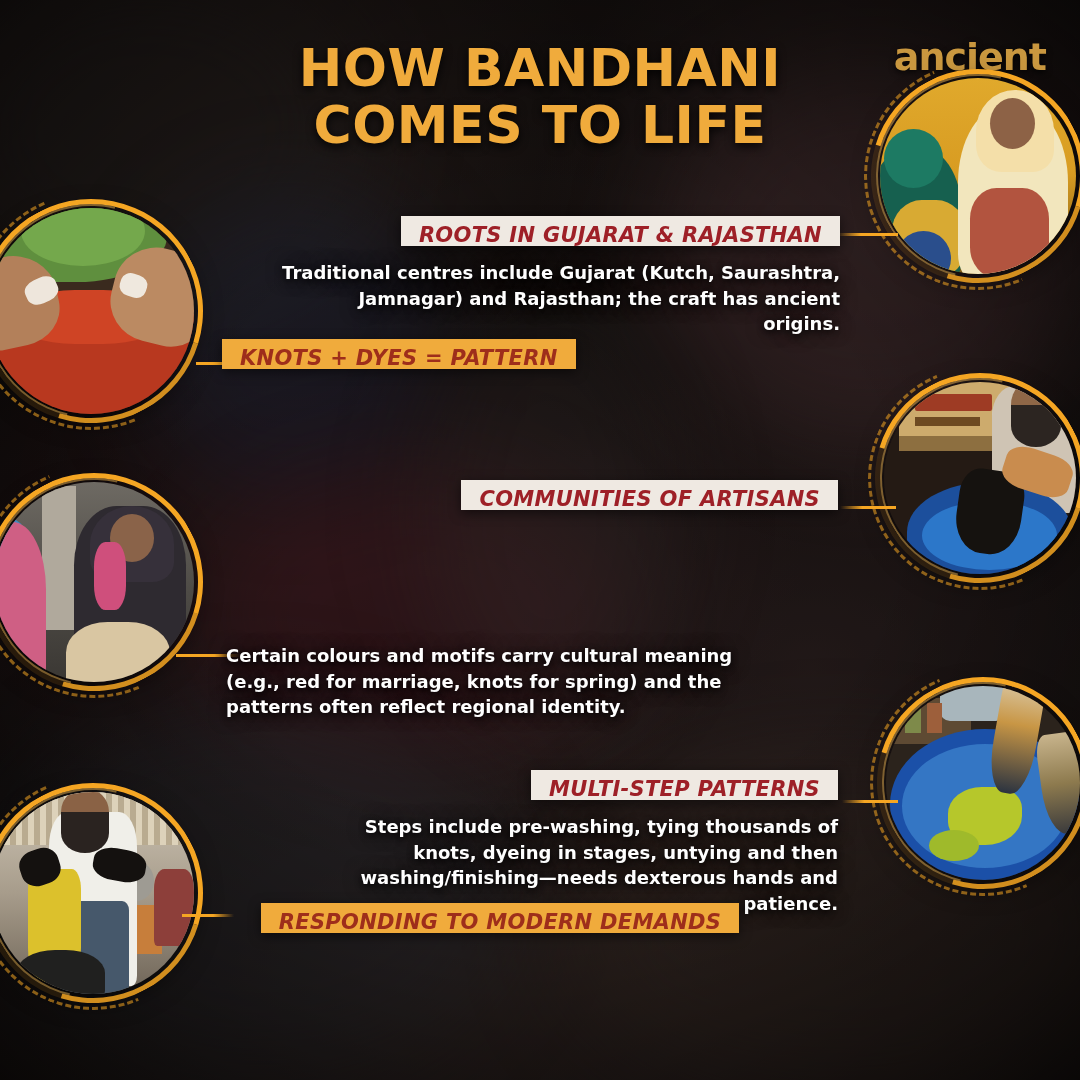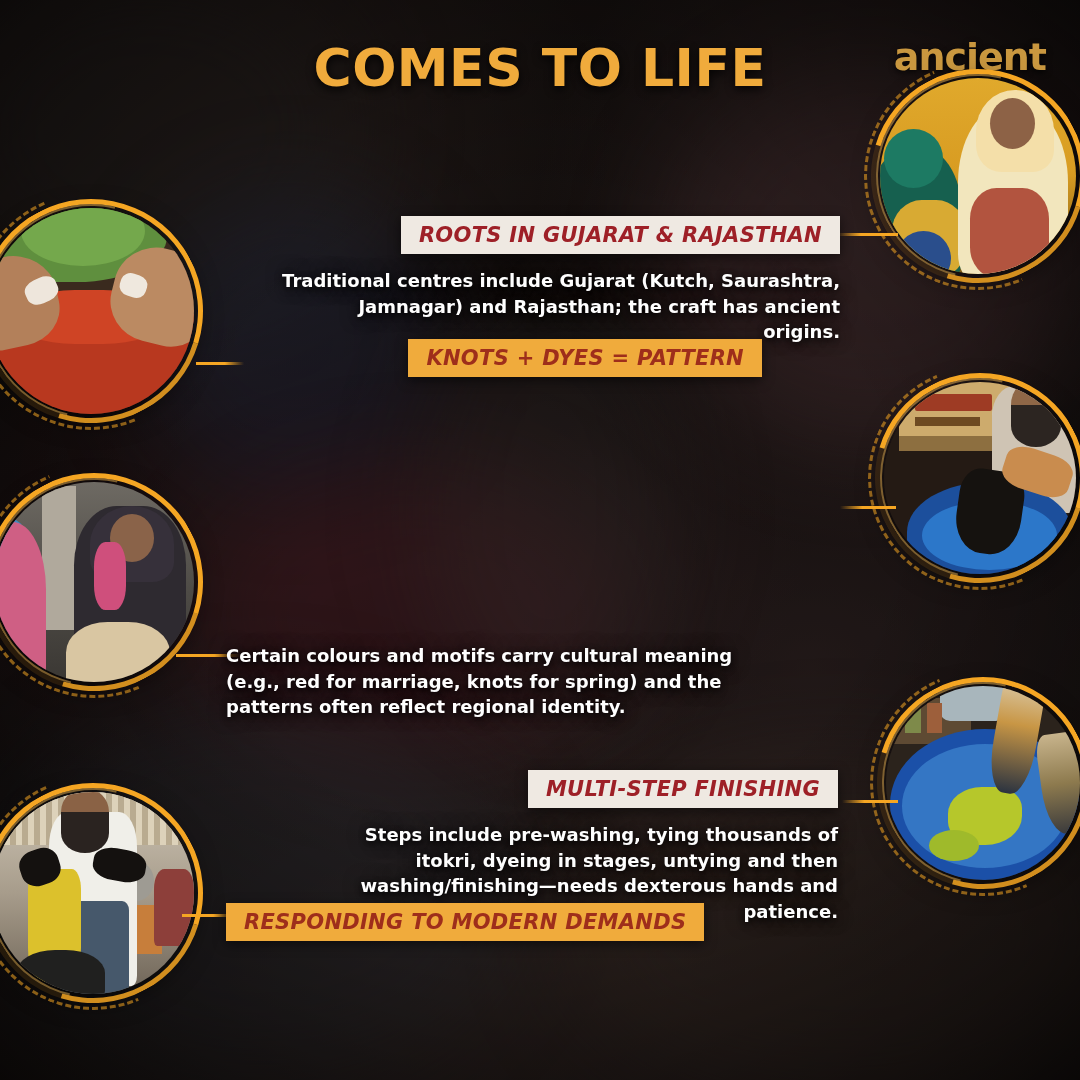--- a/index.html
+++ b/index.html
@@ -188,21 +188,21 @@
   .p6-yel { left:18%; top:38%; width:26%; height:56%; background:#dcc12c; border-radius:18% 18% 30% 30%; }
   .p6-pot { left:12%; top:78%; width:44%; height:26%; background:#20201f; border-radius:44% 44% 22% 22%; }
   .p6-stool{left:66%; top:56%; width:18%; height:24%; background:#c77e3b; }
   .p6-sit { left:80%; top:38%; width:20%; height:38%; background:#8d3f3a; border-radius:26% 26% 8% 8%; }
   .p6-fan { left:62%; top:34%; width:18%; height:20%; background:#9e9b93; border-radius:50%; }
 
   
   .section { position:absolute; }
   .hdr {
     display:inline-block;
-    padding:9px 18px 8px 18px;
+    padding:9px 18px 0 18px;
     font-size:21px; font-weight:bold; font-style:italic;
     letter-spacing:.3px;
     line-height:1;
     white-space:nowrap;
     box-shadow:0 3px 12px rgba(0,0,0,.55);
     font-family:"DejaVu Sans", sans-serif;
   }
   .hdr.cream { background:#efe9e2; color:#9e2027; }
   .hdr.amber { background:#f0ab3c; color:#9e2e1b; }
 
@@ -233,20 +233,21 @@
     <div class="bg-blob bg-b7"></div>
   </div>
   <div class="bg-layer bg-darken"></div>
   <div class="bg-layer bg-vignette"></div>
 
   <div class="logo">
     <span>ancient</span>
   </div>
 
   <div class="title">
+    <div>HOW BANDHANI</div>
     <div>COMES TO LIFE</div>
   </div>
 
   <div class="photo" style="left:880px; top:78px; width:196px; height:196px;">
     <div class="disc">
       <div class="scene">
         <div class="sh p1-wall"></div>
         <div class="sh p1-w1"></div>
         <div class="sh p1-w1b"></div>
         <div class="sh p1-cloth2"></div>
@@ -374,38 +375,41 @@
   <div class="connector rev" style="left:182px; top:914px; width:52px;"></div>
 
   <div class="section" style="left:280px; top:216px; width:560px;">
     <div style="text-align:right;">
       <div class="hdr cream">ROOTS IN GUJARAT &amp; RAJASTHAN</div>
     </div>
     <div class="body-txt align-right">Traditional centres include Gujarat (Kutch, Saurashtra, Jamnagar) and Rajasthan; the craft has ancient origins.</div>
   </div>
 
   <div class="section" style="left:222px; top:339px; width:540px;">
+    <div style="text-align:left;">
+      <div class="hdr amber">KNOTS + DYES = PATTERN</div>
+    </div>
+  </div>
+
+  <div class="section" style="left:290px; top:480px; width:548px;">
     <div style="text-align:right;">
-      <div class="hdr amber">KNOTS + DYES = PATTERN</div>
-    </div>
-  </div>
-
-  <div class="section" style="left:290px; top:480px; width:548px;">
+      <div class="hdr cream">COMMUNITIES OF ARTISANS</div>
+    </div>
   </div>
 
   <div class="section" style="left:226px; top:629px; width:540px;">
     <div class="body-txt align-left">Certain colours and motifs carry cultural meaning (e.g., red for marriage, knots for spring) and the patterns often reflect regional identity.</div>
   </div>
 
   <div class="section" style="left:300px; top:770px; width:538px;">
     <div style="text-align:right;">
-      <div class="hdr cream">MULTI-STEP FINISHING</div>
-    </div>
-    <div class="body-txt align-right">Steps include pre-washing, tying thousands of itokri, dyeing in stages, untying and then washing/finishing—needs dexterous hands and patience.</div>
+      <div class="hdr cream">MULTI-STEP PATTERNS</div>
+    </div>
+    <div class="body-txt align-right">Steps include pre-washing, tying thousands of knots, dyeing in stages, untying and then washing/finishing—needs dexterous hands and patience.</div>
   </div>
 
   <div class="section" style="left:226px; top:903px; width:548px;">
-    <div style="text-align:left;">
+    <div style="text-align:center;">
       <div class="hdr amber">RESPONDING TO MODERN DEMANDS</div>
     </div>
   </div>
 
 </div>
 
 </body></html>

